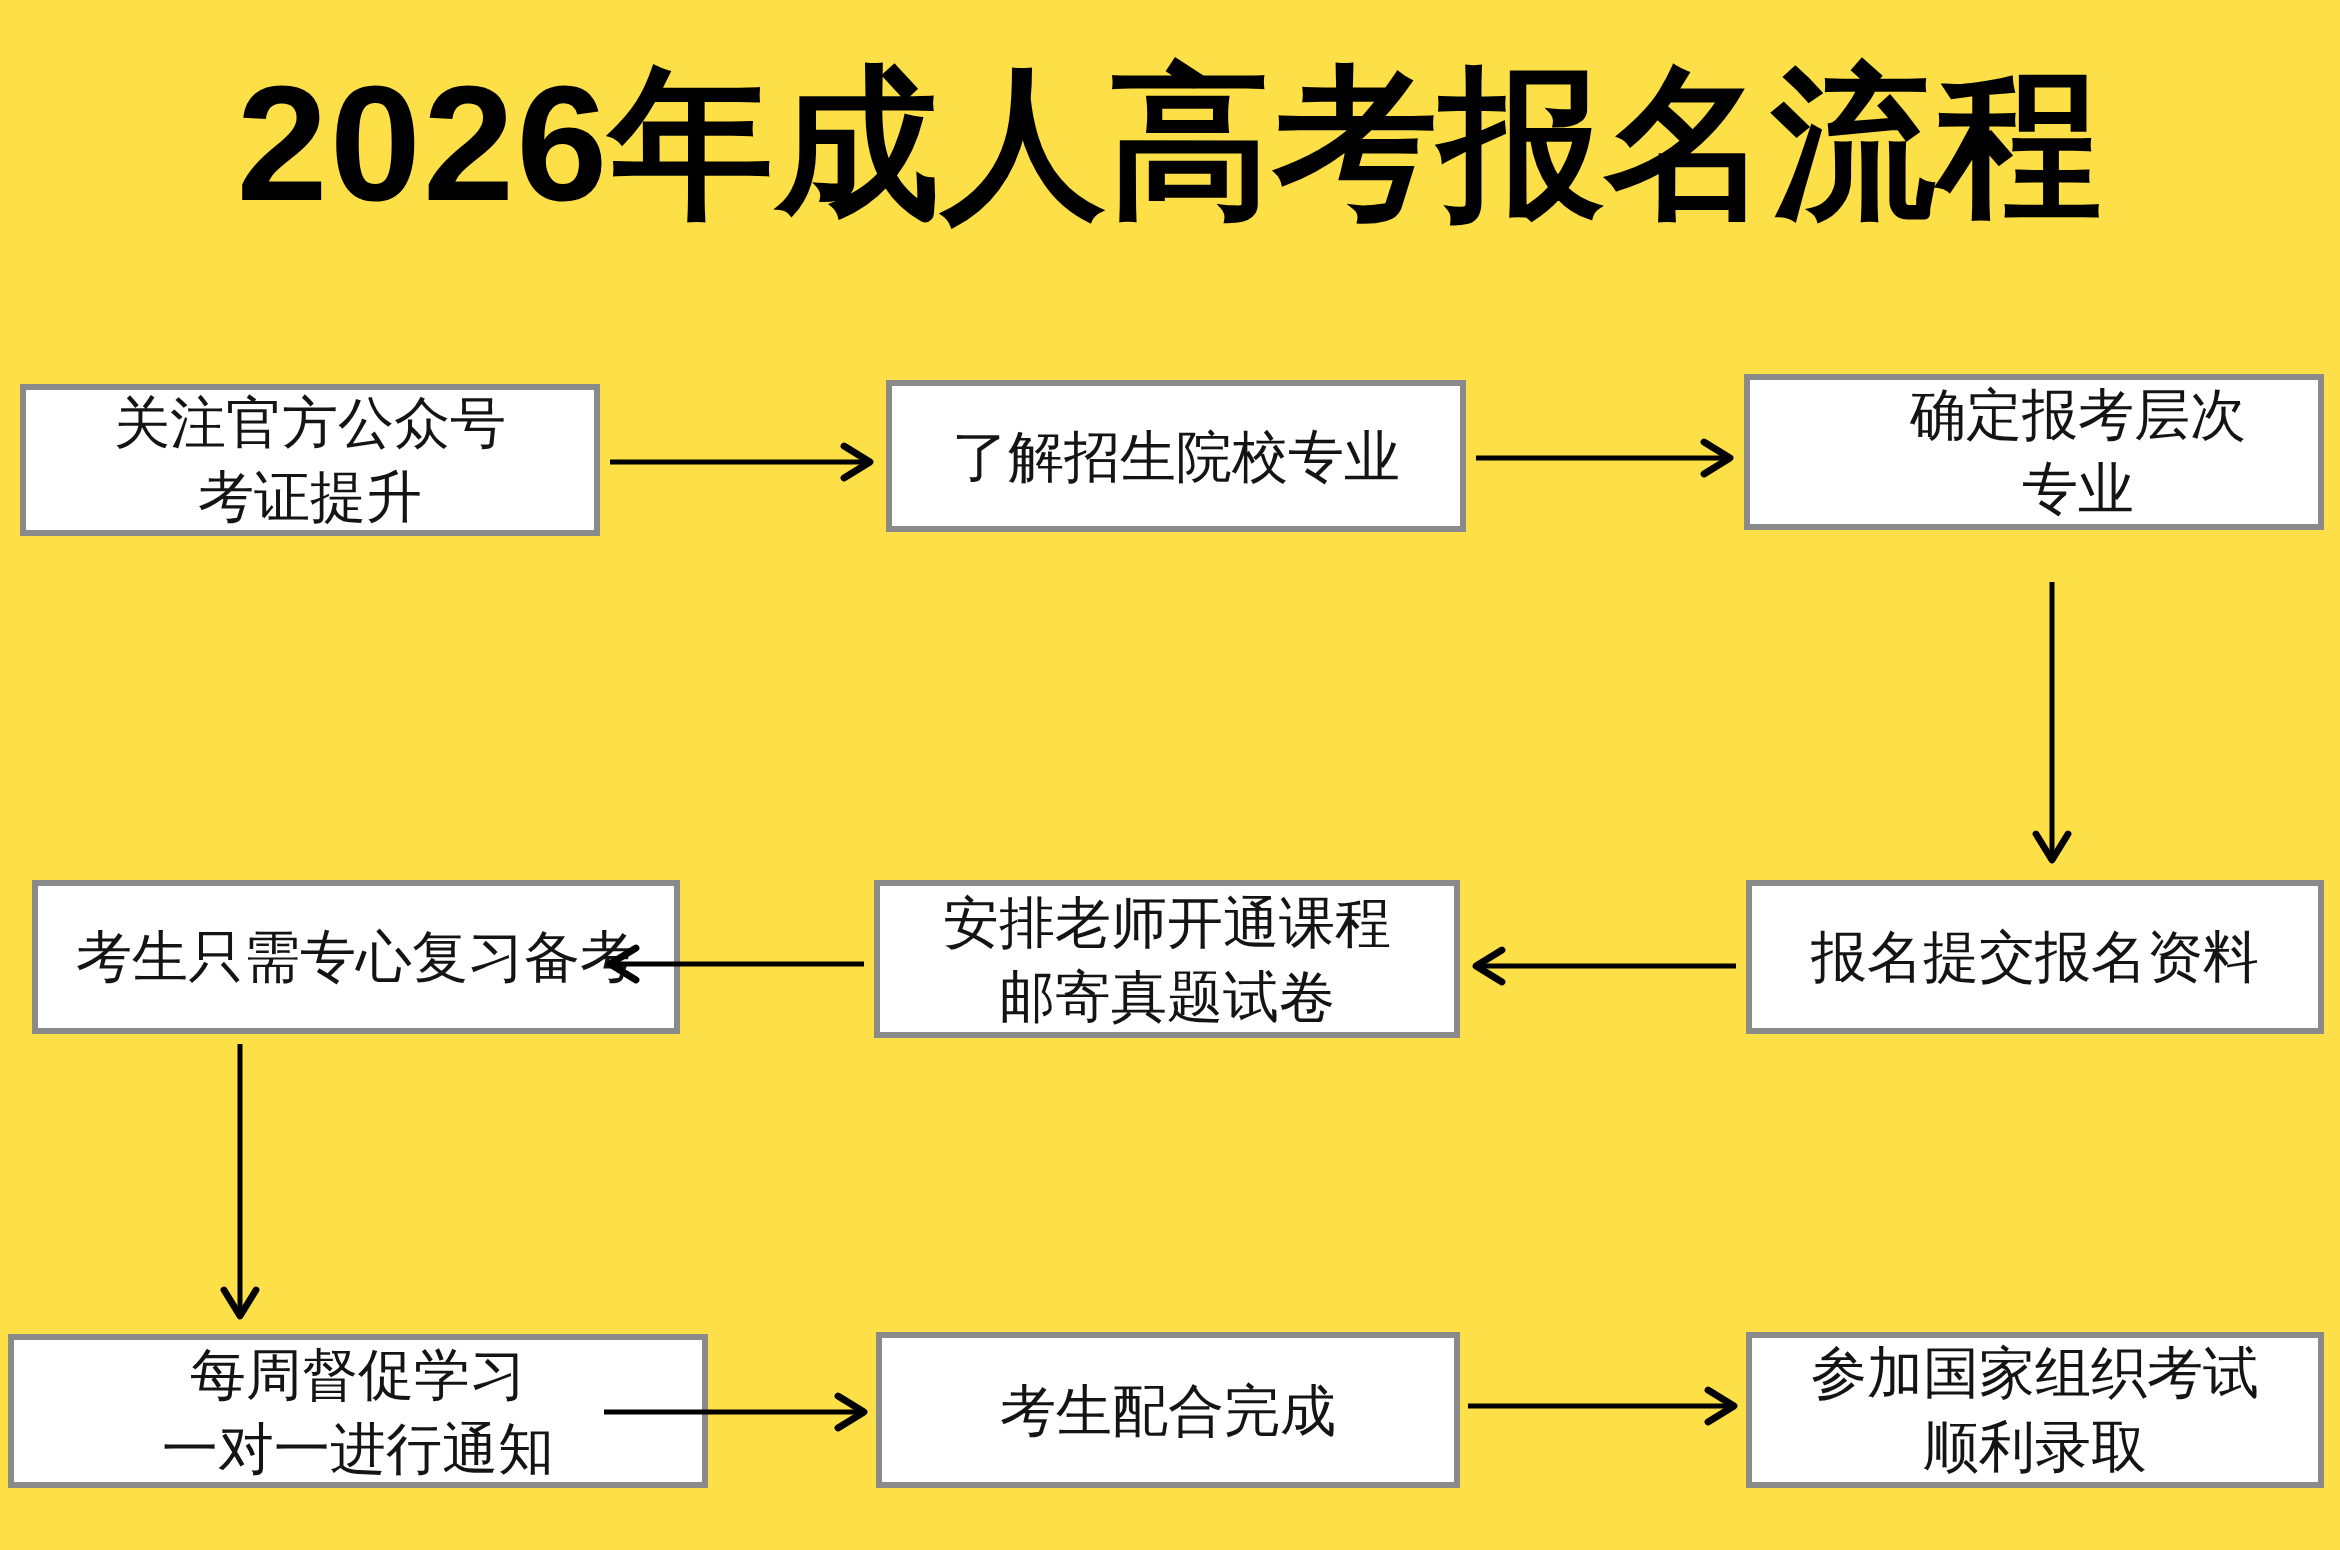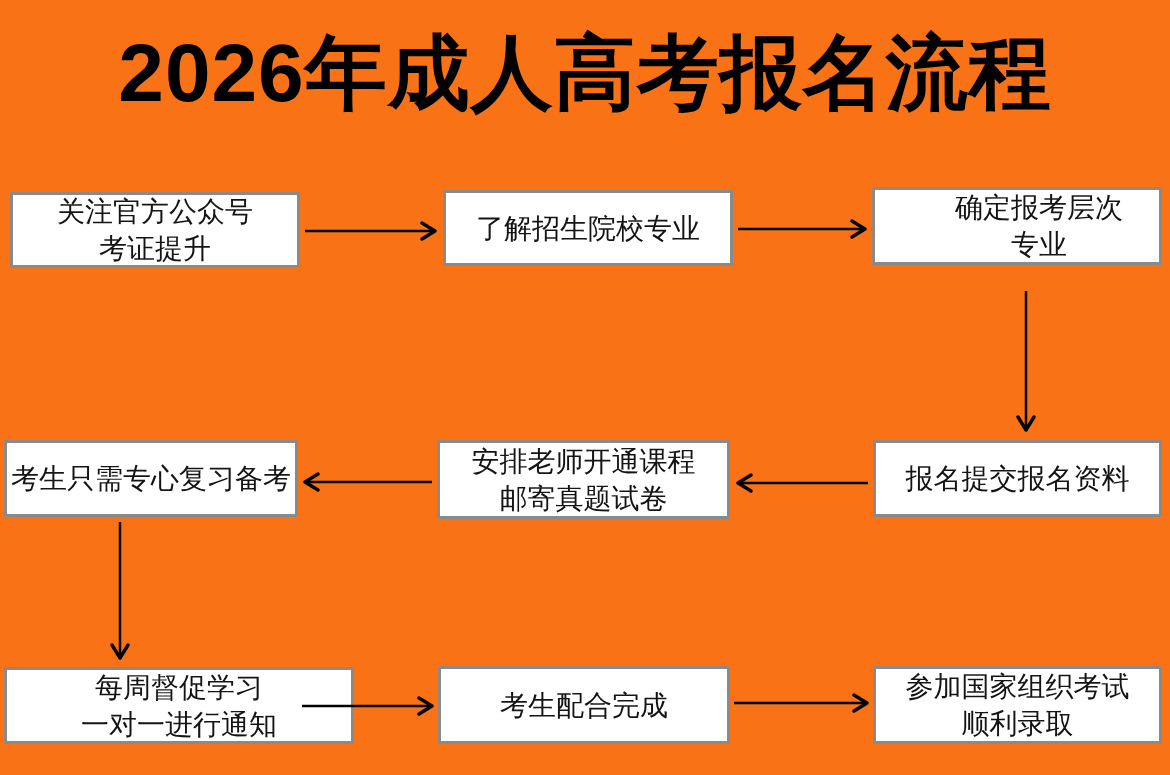--- a/index.html
+++ b/index.html
@@ -5,21 +5,21 @@
   html, body {
     margin: 0;
     padding: 0;
     background: #ffffff;
     font-family: "Liberation Sans", sans-serif;
   }
   .page {
     position: relative;
     width: 1170px;
     height: 775px;
-    background: #f97316;
+    background: #fde047;
     overflow: hidden;
   }
   .title {
     position: absolute;
     top: 22px;
     left: 0;
     width: 1170px;
     text-align: center;
     font-size: 82px;
     font-weight: 900;
@@ -43,21 +43,21 @@
     line-height: 37px;
     font-weight: 400;
     white-space: nowrap;
   }
   
   .p1 { left: 10px;  top: 192px; width: 290px; height: 76px; }
   .p2 { left: 443px; top: 190px; width: 290px; height: 76px; }
   .p3 { left: 872px; top: 187px; width: 290px; height: 78px; padding-left: 44px; }
   .p4 { left: 873px; top: 440px; width: 289px; height: 77px; }
   .p5 { left: 437px; top: 440px; width: 293px; height: 79px; }
-  .p6 { left: 4px;   top: 440px; width: 294px; height: 77px; }
+  .p6 { left: 16px;   top: 440px; width: 324px; height: 77px; }
   .p7 { left: 4px;   top: 667px; width: 350px; height: 77px; }
   .p8 { left: 438px; top: 666px; width: 292px; height: 78px; }
   .p9 { left: 873px; top: 666px; width: 289px; height: 78px; }
   .arrows {
     position: absolute;
     left: 0; top: 0;
     width: 1170px;
     height: 775px;
     pointer-events: none;
   }

